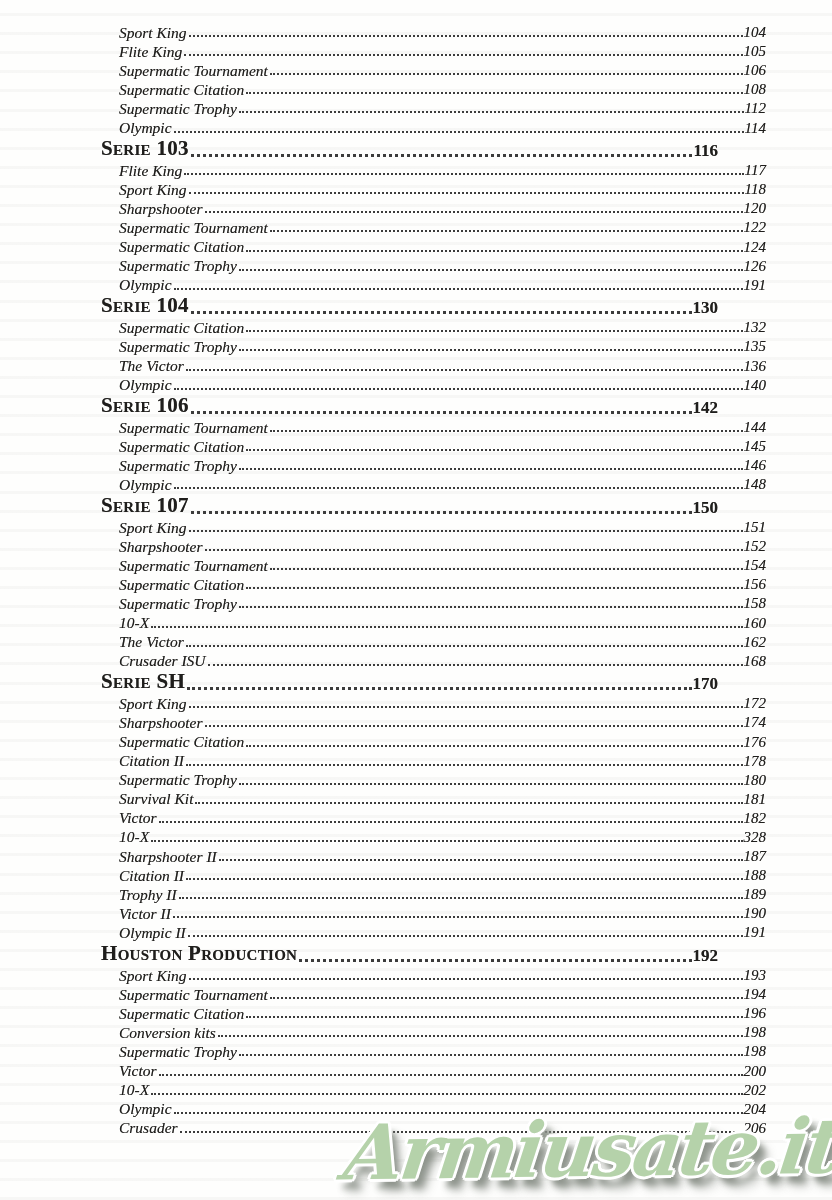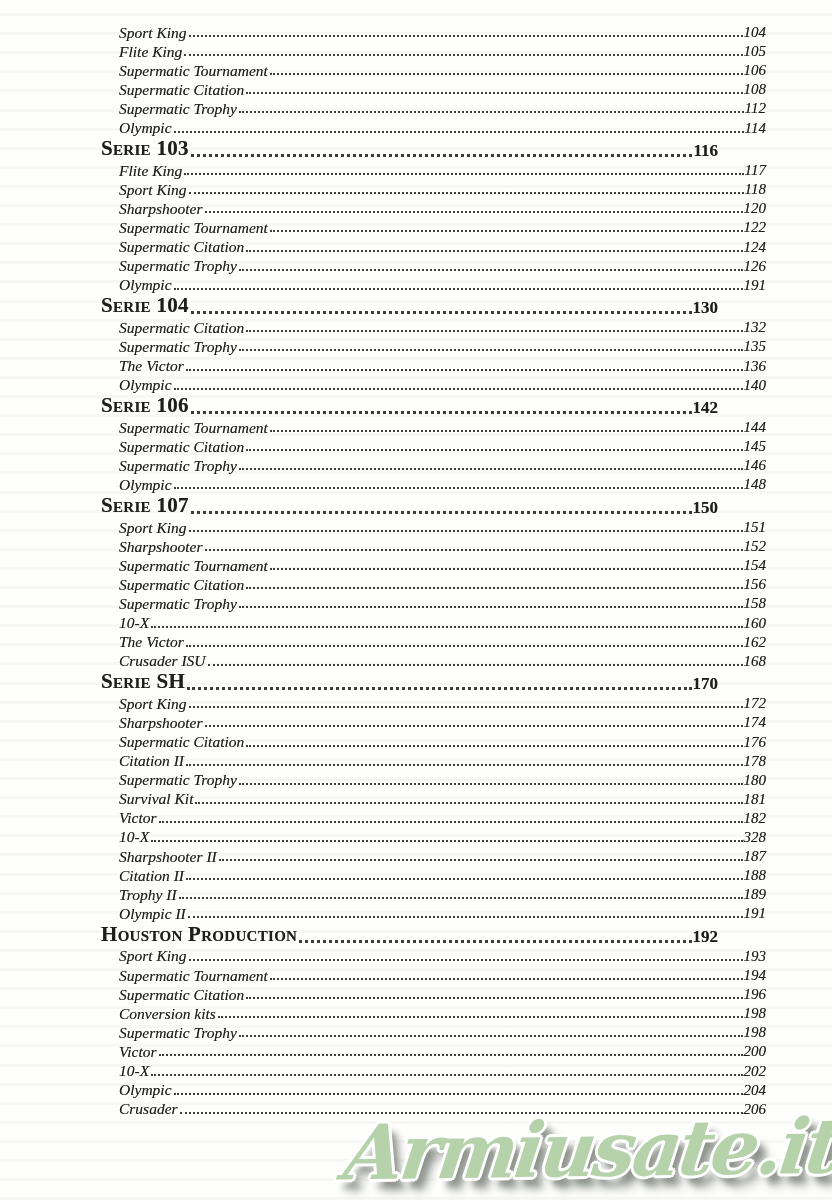--- a/index.html
+++ b/index.html
@@ -328,20 +328,25 @@
     <span class="label">Citation II</span>
     <span class="leader"></span>
     <span class="pagenum">188</span>
   </div>
       <div class="row item">
     <span class="label">Trophy II</span>
     <span class="leader"></span>
     <span class="pagenum">189</span>
   </div>
       <div class="row item">
+    <span class="label">Victor II</span>
+    <span class="leader"></span>
+    <span class="pagenum">190</span>
+  </div>
+      <div class="row item">
     <span class="label">Olympic II</span>
     <span class="leader"></span>
     <span class="pagenum">191</span>
   </div>
       <div class="row header">
     <span class="label">Houston Production</span>
     <span class="leader"></span>
     <span class="pagenum">192</span>
   </div>
       <div class="row item">

